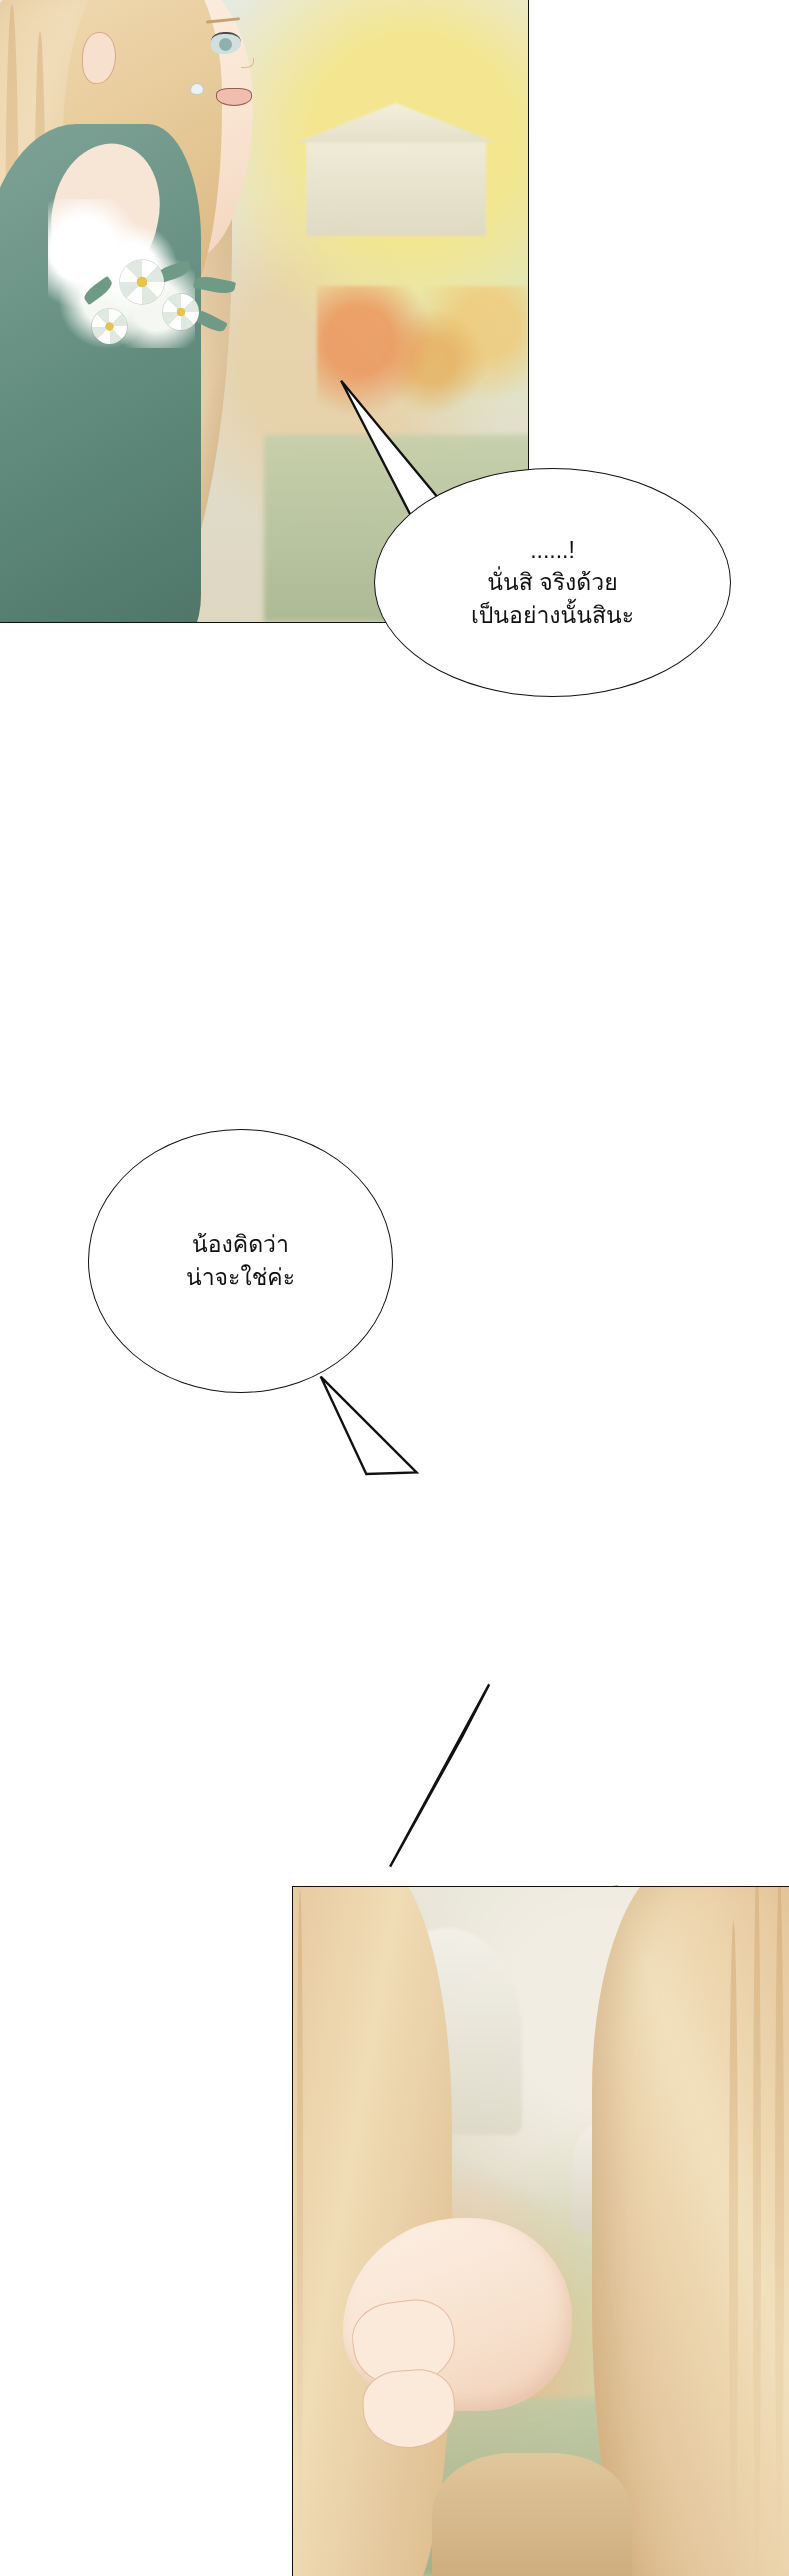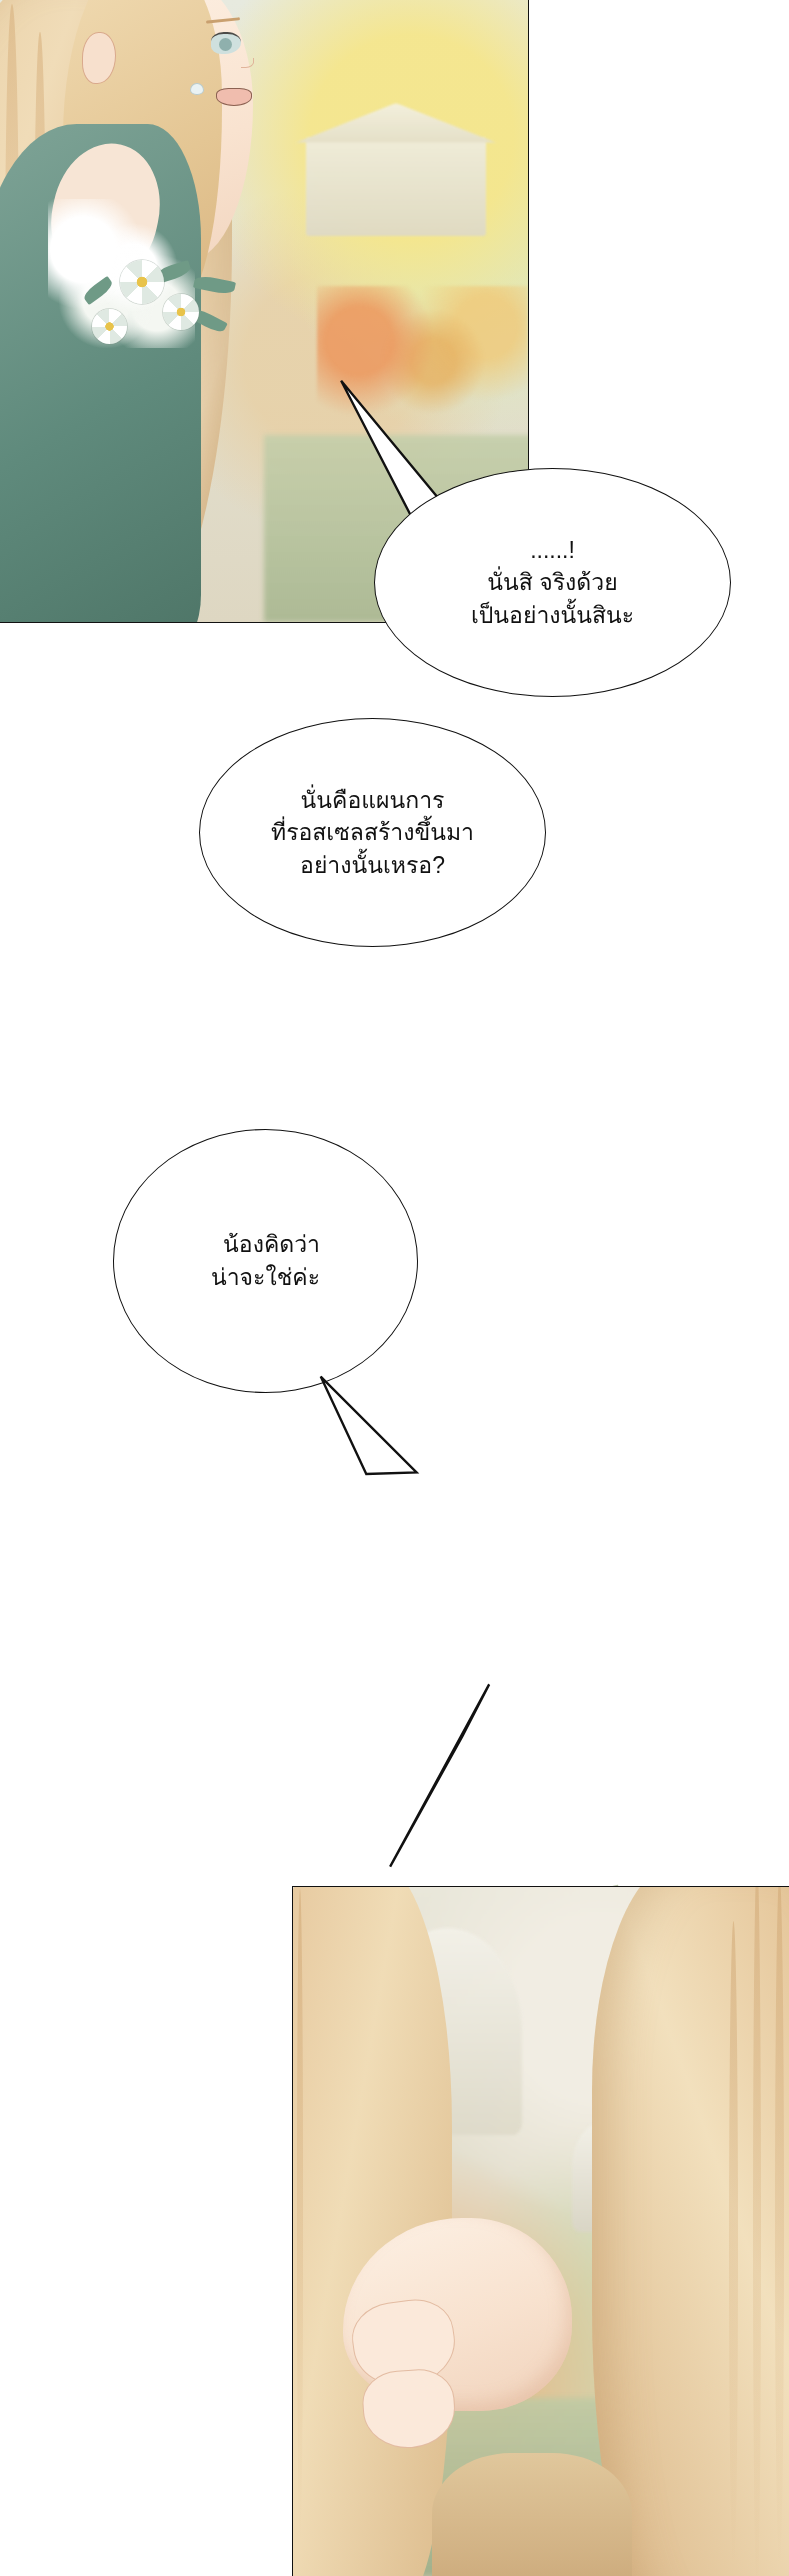--- a/index.html
+++ b/index.html
@@ -398,25 +398,24 @@
   #balloon-2 {
     left: 199px;
     top: 718px;
     width: 347px;
     height: 229px;
   }
   #balloon-2 .txt { font-size: 23px; }
 
   
   #balloon-3 {
-    left: 113px;
+    left: 88px;
     top: 1129px;
     width: 305px;
     height: 264px;
-    text-align: right;
   }
   #balloon-3 .txt { font-size: 23px; }
 
   
   #balloon-4 {
     left: 251px;
     top: 1446px;
     width: 347px;
     height: 275px;
   }
@@ -506,25 +505,20 @@
   <svg id="tail-1-line" viewBox="0 0 150 180" xmlns="http://www.w3.org/2000/svg">
     <polygon points="4,2 148,176 96,180" fill="#ffffff" stroke="#111111" stroke-width="3"></polygon>
   </svg>
 
   <div class="balloon" id="balloon-1">
     <div class="txt">......!
 นั่นสิ จริงด้วย
 เป็นอย่างนั้นสินะ</div>
   </div>
 
-  <div class="balloon" id="balloon-2">
-    <div class="txt">นั่นคือแผนการ
-ที่รอสเซลสร้างขึ้นมา
-อย่างนั้นเหรอ?</div>
-  </div>
 
   <div class="balloon" id="balloon-3">
     <div class="txt">น้องคิดว่า
 น่าจะใช่ค่ะ</div>
   </div>
 
   <svg class="connector" viewBox="0 0 140 130" xmlns="http://www.w3.org/2000/svg">
     <polygon points="6,4 128,126 64,128" fill="#ffffff" stroke="#111111" stroke-width="3"></polygon>
   </svg>
 

